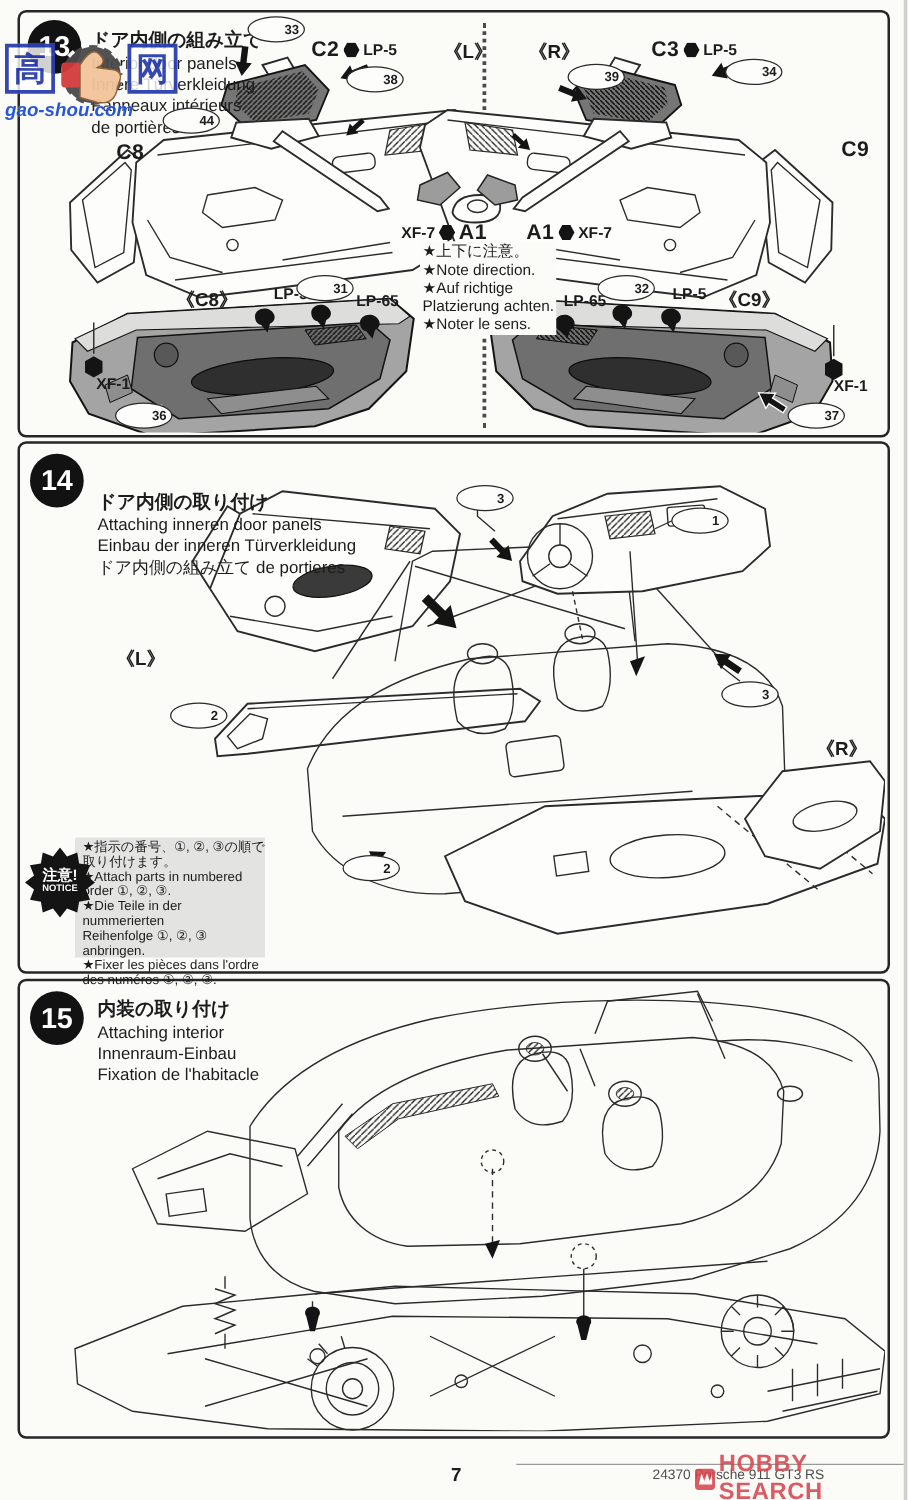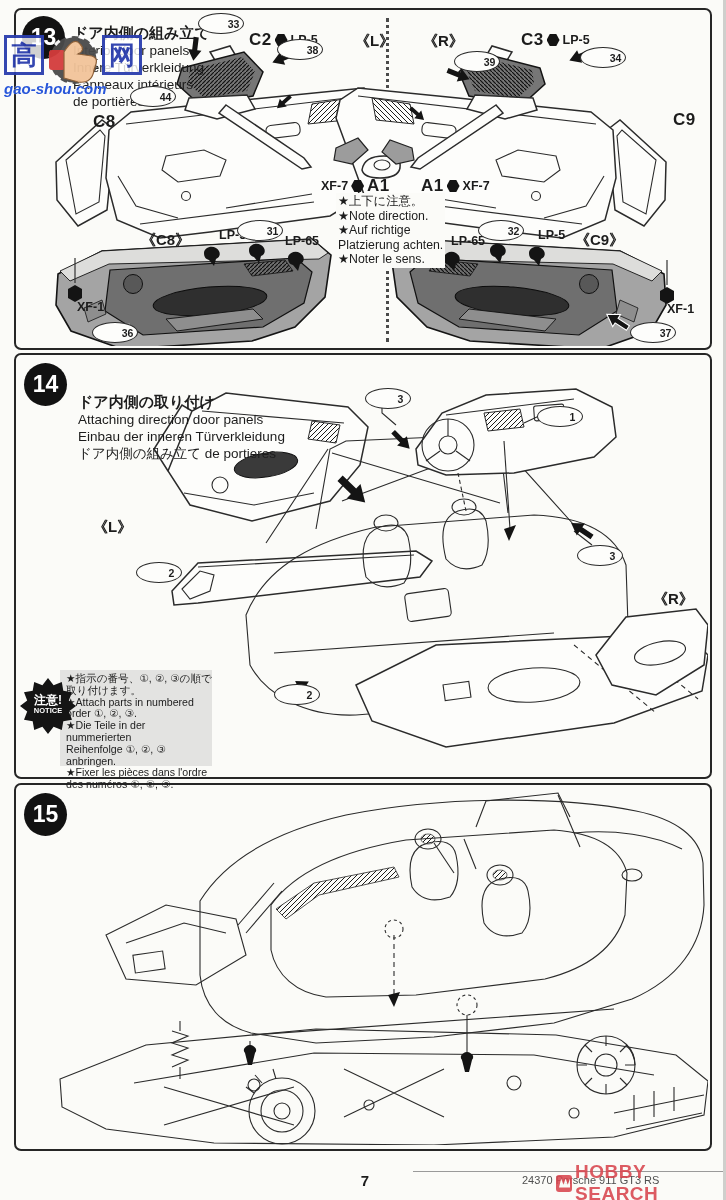--- a/index.html
+++ b/index.html
@@ -145,21 +145,21 @@
     <span class="hexdot"></span>
     <span class="code">LP-5</span>
   </div>
   <div class="lbl mark" style="left:330px;top:32px;">《L》</div>
   <div class="lbl mark" style="left:398px;top:32px;">《R》</div>
   <div class="lbl row" style="left:496px;top:30px;">
     <span class="part">C3</span>
     <span class="hexdot"></span>
     <span class="code">LP-5</span>
   </div>
-  <div class="lbl circ" style="left:277px;top:39px;">38</div>
+  <div class="lbl circ" style="left:277px;top:53px;">38</div>
   <div class="lbl circ" style="left:130px;top:86px;">44</div>
   <div class="lbl circ" style="left:454px;top:51px;">39</div>
   <div class="lbl circ" style="left:580px;top:47px;">34</div>
   <div class="lbl part" style="left:68px;top:112px;">C8</div>
   <div class="lbl part" style="left:648px;top:110px;">C9</div>
   <div class="lbl row" style="left:296px;top:176px;">
     <span class="codesm">XF-7</span>
     <span class="hexdot"></span>
     <span class="part">A1</span>
   </div>
@@ -185,21 +185,21 @@
   <div class="lbl mark" style="left:550px;top:231px;">《C9》</div>
   <div class="lbl codesm" style="left:52px;top:300px;">XF-1</div>
   <div class="lbl circ" style="left:92px;top:322px;">36</div>
   <div class="lbl codesm" style="left:642px;top:302px;">XF-1</div>
   <div class="lbl circ" style="left:630px;top:322px;">37</div>
 
   <div class="panel" style="top:353px;height:422px;"></div>
   <div class="stepnum" style="left:24px;top:363px;">14</div>
   <div class="hdr" style="left:78px;top:368px;margin-top:24px;">
     <div class="ja">ドア内側の取り付け</div>
-    <div class="ln">Attaching direction door panels</div>
+    <div class="ln">Attaching inneren door panels</div>
     <div class="ln">Einbau der inneren Türverkleidung</div>
     <div class="ln">ドア内側の組み立て de portieres</div>
   </div>
 
   <svg class="art" style="left:14px;top:353px;" width="694" height="422" viewBox="0 0 694 422">
     <defs>
       <pattern id="h14" width="5" height="5" patternUnits="userSpaceOnUse">
           <path d="M0,5L5,0" stroke="#1c1c1c" stroke-width="1"></path>
         </pattern>
       <path id="arr14" d="M0,5 L15,5 L15,0 L28,8 L15,16 L15,11 L0,11 Z"></path>
@@ -273,20 +273,26 @@
     <div>★Attach parts in numbered</div>
     <div>order ①, ②, ③.</div>
     <div>★Die Teile in der nummerierten</div>
     <div>Reihenfolge ①, ②, ③ anbringen.</div>
     <div>★Fixer les pièces dans l'ordre</div>
     <div>des numéros ①, ②, ③.</div>
   </div>
 
   <div class="panel" style="top:783px;height:364px;"></div>
   <div class="stepnum" style="left:24px;top:793px;text-align:center;">15</div>
+  <div class="hdr" style="left:78px;top:798px;">
+    <div class="ja">内装の取り付け</div>
+    <div class="ln">Attaching interior</div>
+    <div class="ln">Innenraum-Einbau</div>
+    <div class="ln">Fixation de l'habitacle</div>
+  </div>
 
   <svg class="art" style="left:14px;top:783px;" width="694" height="362" viewBox="0 0 694 362">
     <defs>
       <pattern id="h15" width="5" height="5" patternUnits="userSpaceOnUse">
           <path d="M0,5L5,0" stroke="#1c1c1c" stroke-width="1"></path>
         </pattern>
     </defs>
     <path d="M186,118 C212,76 262,48 332,32 C422,14 542,12 622,28 C662,36 686,54 689,80 L690,122 C688,162 664,196 618,216 L540,240 L420,254 L302,260 L237,250 C207,242 189,222 186,192 Z" class="f" stroke-width="1.7"></path>
     <path d="M257,122 C282,87 332,67 392,57 L540,47 C580,50 606,64 613,90 L611,132 C601,166 571,186 531,196 L402,212 L312,214 C282,210 262,192 257,167 Z" class="f" stroke-width="1.2"></path>
     <path d="M262,126 L300,100 L380,84 L385,94 L305,112 L272,136 Z" fill="url(#h15)" stroke="#2b2b2b" stroke-width="0.8"></path>

